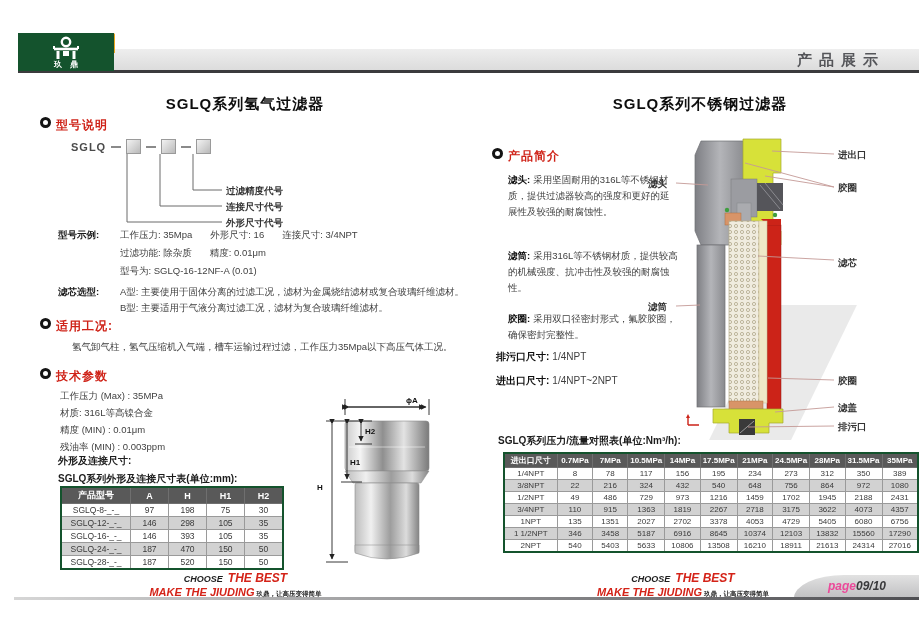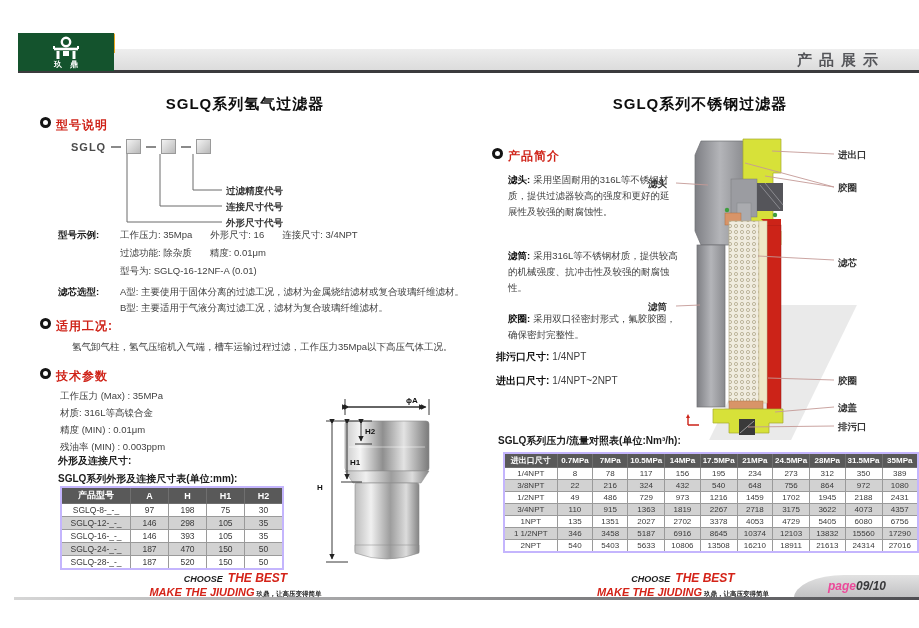--- a/index.html
+++ b/index.html
@@ -35,21 +35,21 @@
   .m-label,.dlabel{position:absolute;font-size:9.5px;font-weight:bold;color:#333;z-index:3;white-space:nowrap;}
   .dim{position:absolute;font-size:8px;font-weight:bold;color:#111;z-index:3;}
 
   
   .model-row{position:absolute;left:71px;top:139px;display:flex;align-items:center;gap:5px;z-index:3;}
   .m-prefix{font-size:11px;font-weight:bold;color:#4a4a4a;letter-spacing:1px;}
   .m-dash{width:10px;height:2px;background:#8a8a8a;}
   .m-box{width:13px;height:13px;background:linear-gradient(135deg,#f3f3f3,#b9b9b9);border:1px solid #9a9a9a;}
 
   
-  table.data{position:absolute;border-collapse:collapse;background:#fff;z-index:3;border:2px solid #c4b5fd;}
+  table.data{position:absolute;border-collapse:collapse;background:#fff;z-index:3;border:2px solid #14532d;}
   table.data th{background:#595959;color:#fff;font-weight:bold;border:1px solid #6f6f6f;padding:1px 2px;}
   table.data td{border:1px solid #9a9a9a;text-align:center;padding:1px 2px;color:#3a3a3a;}
   table.data tbody tr:nth-child(even) td{background:#d2d2d2;}
   .t-small{left:60px;top:486px;font-size:8.5px;}
   .t-small th{font-size:9px;}
   .t-small th:first-child{width:64px;} .t-small th:not(:first-child){width:33px;}
   .t-big{left:503px;top:452px;font-size:8px;}
   .t-big th:first-child{width:50px;} .t-big th:not(:first-child){width:31px;}
 
   

